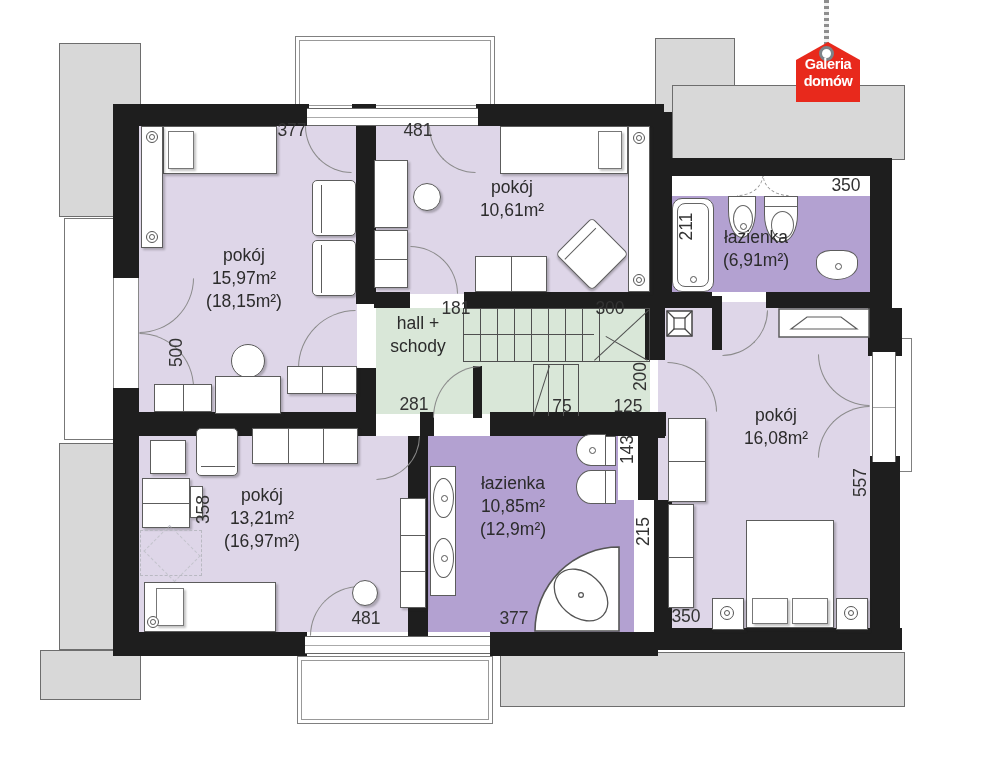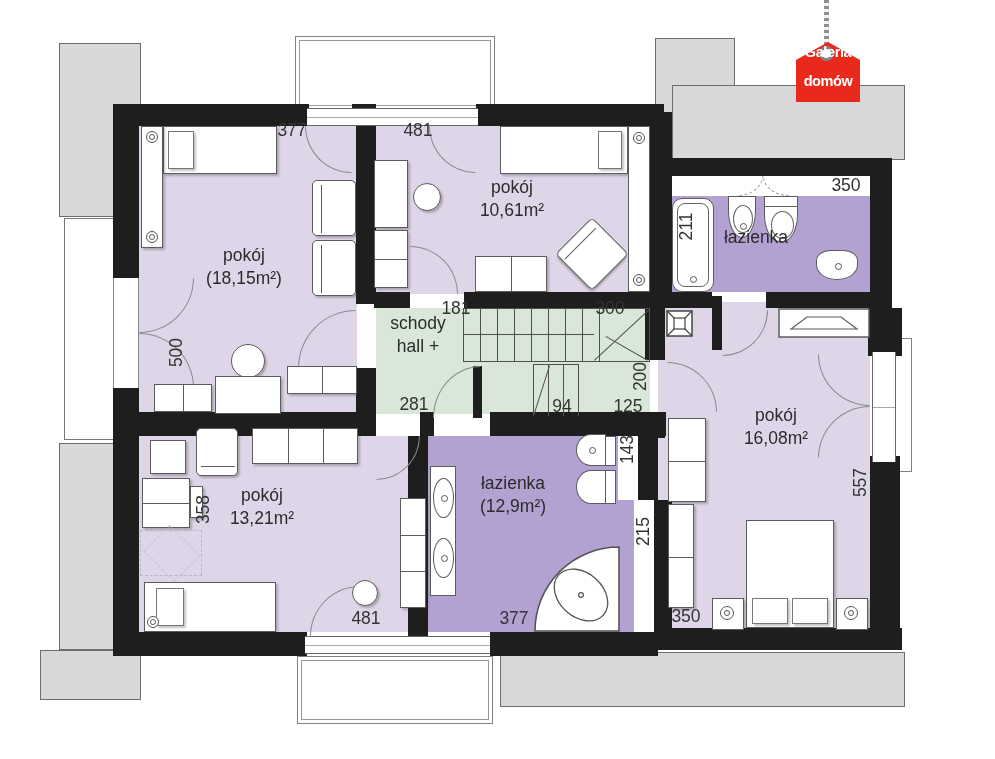--- a/index.html
+++ b/index.html
@@ -269,64 +269,68 @@
   <div class="furn" style="left:746px;top:520px;width:88px;height:108px;"></div>
   <div class="furn" style="left:752px;top:598px;width:36px;height:26px;border-color:#777;"></div>
   <div class="furn" style="left:792px;top:598px;width:36px;height:26px;border-color:#777;"></div>
   <div class="furn" style="left:712px;top:598px;width:32px;height:32px;"></div>
   <div class="lamp" style="left:720px;top:606px;width:14px;height:14px;"></div>
   <div class="furn" style="left:836px;top:598px;width:32px;height:32px;"></div>
   <div class="lamp" style="left:844px;top:606px;width:14px;height:14px;"></div>
 
   <div class="rlabel" style="left:174px;top:244px;width:140px;">
     <div>pokój</div>
+    <div>15,97m²</div>
     <div>(18,15m²)</div>
   </div>
   <div class="rlabel" style="left:442px;top:176px;width:140px;">
     <div>pokój</div>
     <div>10,61m²</div>
   </div>
   <div class="rlabel" style="left:686px;top:226px;width:140px;">
     <div>łazienka</div>
+    <div>(6,91m²)</div>
   </div>
   <div class="rlabel" style="left:350px;top:312px;width:136px;">
+    <div>hall +</div>
     <div>schody</div>
-    <div>hall +</div>
   </div>
   <div class="rlabel" style="left:192px;top:484px;width:140px;">
     <div>pokój</div>
     <div>13,21m²</div>
+    <div>(16,97m²)</div>
   </div>
   <div class="rlabel" style="left:443px;top:472px;width:140px;">
     <div>łazienka</div>
+    <div>10,85m²</div>
     <div>(12,9m²)</div>
   </div>
   <div class="rlabel" style="left:706px;top:404px;width:140px;">
     <div>pokój</div>
     <div>16,08m²</div>
   </div>
 
   <div class="dim" style="left:270px;top:120px;width:44px;">377</div>
   <div class="dim" style="left:396px;top:120px;width:44px;">481</div>
   <div class="dim" style="left:824px;top:175px;width:44px;">350</div>
   <div class="vdim" style="left:664px;top:216px;width:44px;">211</div>
   <div class="vdim" style="left:154px;top:342px;width:44px;">500</div>
   <div class="dim" style="left:434px;top:298px;width:44px;">181</div>
   <div class="dim" style="left:588px;top:298px;width:44px;">300</div>
   <div class="dim" style="left:392px;top:394px;width:44px;">281</div>
-  <div class="dim" style="left:544px;top:396px;width:36px;">94</div>
+  <div class="dim" style="left:544px;top:396px;width:36px;">75</div>
   <div class="dim" style="left:606px;top:396px;width:44px;">125</div>
   <div class="vdim" style="left:618px;top:366px;width:44px;">200</div>
   <div class="vdim" style="left:181px;top:499px;width:44px;">358</div>
   <div class="dim" style="left:344px;top:608px;width:44px;">481</div>
   <div class="dim" style="left:492px;top:608px;width:44px;">377</div>
   <div class="vdim" style="left:605px;top:439px;width:44px;">143</div>
   <div class="vdim" style="left:621px;top:521px;width:44px;">215</div>
   <div class="dim" style="left:664px;top:606px;width:44px;">350</div>
   <div class="vdim" style="left:838px;top:472px;width:44px;">557</div>
 
   <div id="logo-chain" style="left:824px;top:0;width:5px;height:44px;"></div>
   <div id="logo-tag" style="left:796px;top:42px;width:64px;height:60px;"></div>
   <div id="logo-hole" style="left:819px;top:46px;"></div>
-  <div class="logo-line" style="left:796px;top:45px;">Galeria</div>
+  <div class="logo-line" style="left:796px;top:57px;">Galeria</div>
   <div class="logo-line" style="left:796px;top:74px;">domów</div>
 
 </div>
 
 </body></html>

